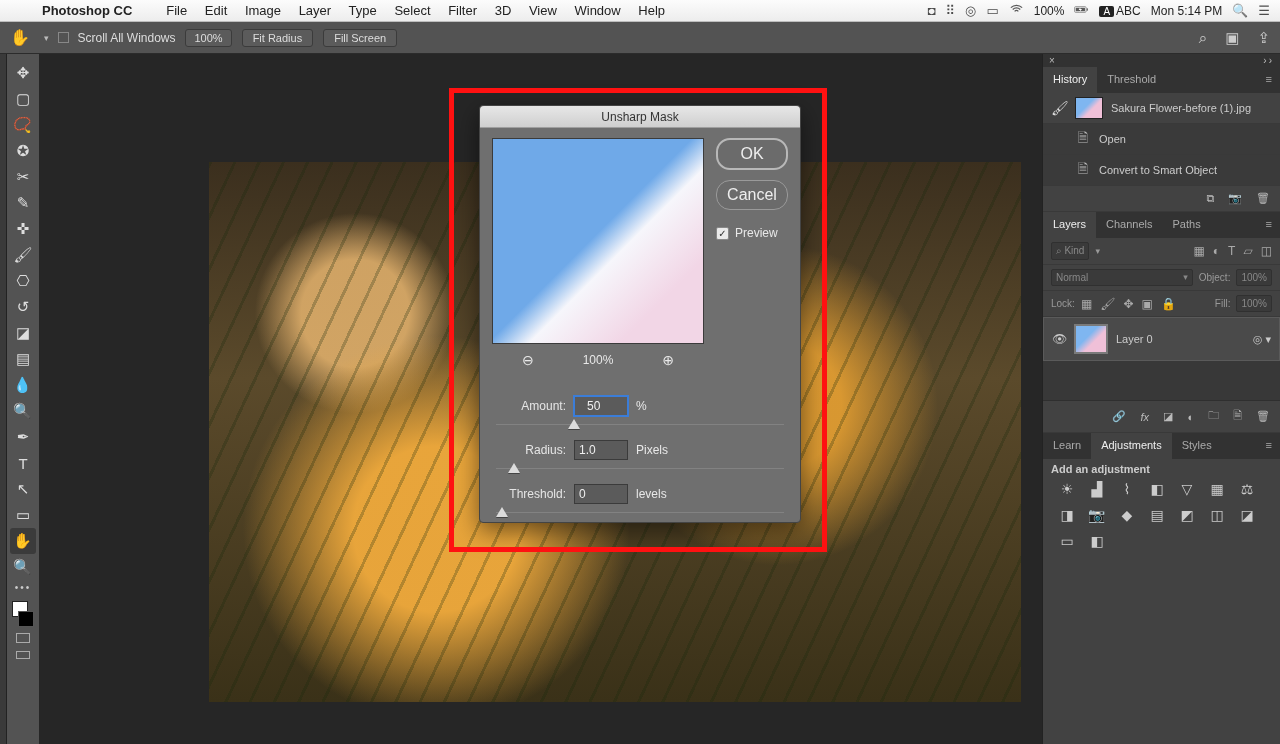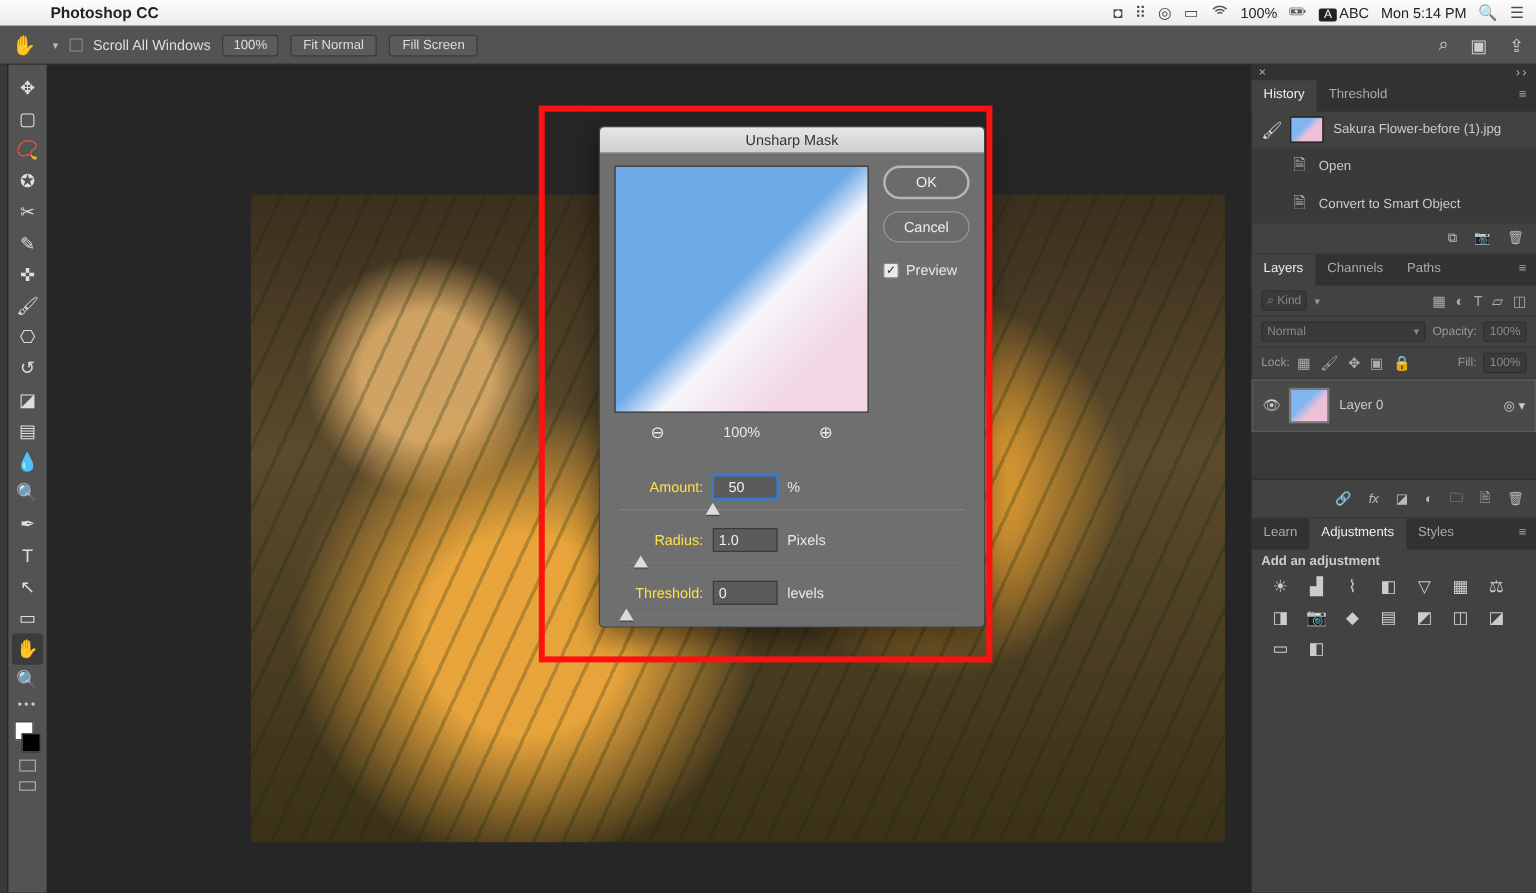--- a/index.html
+++ b/index.html
@@ -69,49 +69,62 @@
 .panels .layers-opts .line .field { background:#3a3a3a; border:1px solid #303030; padding:2px 4px; color:#888; border-radius:2px; }
 .panels .layers-opts .icons { margin-left:auto; display:flex; gap:8px; font-size:12px; color:#aaa; }
 .panels .layer-entry { display:flex; align-items:center; padding:6px 8px; gap:8px; background:#4a4a4a; border:1px solid #5a5a5a; }
 .panels .layer-entry .thumb { width:34px; height:30px; }
 .panels .blank { background:#383838; flex:0 0 40px; border-bottom:1px solid #2f2f2f; }
 .panels .adjust-grid { display:flex; flex-wrap:wrap; gap:10px; padding:6px 14px; font-size:14px; color:#ccc; }
 .panels .adjust-grid span { width:20px; text-align:center; cursor:pointer; }
 
 
 .highlight-box { position: absolute; left: 449px; top: 88px; width: 378px; height: 464px; border: 5px solid #f11; z-index: 50; pointer-events: none; }
-.dialog { position: absolute; left: 479px; top: 105px; width: 322px; background: #6f6f6f; border: 1px solid #444; border-radius: 4px; box-shadow: 0 8px 24px rgba(0,0,0,.5); z-index: 40; color: #e8e8e8; font-size: 12px; margin-left: 20px; }
+.dialog { position: absolute; left: 479px; top: 105px; width: 322px; background: #6f6f6f; border: 1px solid #444; border-radius: 4px; box-shadow: 0 8px 24px rgba(0,0,0,.5); z-index: 40; color: #e8e8e8; font-size: 12px; }
 .dialog .titlebar { height: 22px; background: linear-gradient(#e7e7e7,#cfcfcf); border-radius: 4px 4px 0 0; color: #333; font-size: 12px; display: flex; align-items: center; justify-content: center; font-weight: 500; border-bottom: 1px solid #9f9f9f; }
 .dialog .body { padding: 10px 12px 14px; display: flex; gap: 12px; }
 .dialog .preview-col { flex: 1; }
 .dialog .preview-box { width: 212px; height: 206px; background: linear-gradient(135deg,#6fa9e8 0%,#6fa9e8 48%, #f6f6fb 58%, #f2d6e6 80%); border: 1px solid #3b3b3b; }
 .dialog .zoom-row { display: flex; align-items: center; justify-content: space-between; padding: 8px 30px 2px; color: #e8e8e8; font-size: 12px; }
 .dialog .zoom-row .zicon { font-size: 14px; cursor: pointer; }
 .dialog .btn-col { width: 72px; display: flex; flex-direction: column; gap: 10px; align-items: stretch; }
-.dialog .ps-btn { background: #6b6b6b; border: 1px solid #9a9a9a; border-radius: 14px; padding: 5px 0; text-align: center; color: #eee; cursor: pointer; font-size: 12px; }
+.dialog .ps-btn { background: #6b6b6b; border: 1px solid #9a9a9a; border-radius: 14px; padding: 5px 0; text-align: center; color: #eee; cursor: pointer; font-size: 16px; }
 .dialog .ps-btn.primary { border: 2px solid #b8b8b8; }
 .dialog .check-row { display: flex; align-items: center; gap: 6px; margin-top: 6px; }
 .dialog .check-row .cb { width: 13px; height: 13px; background: #eaeaea; border: 1px solid #888; border-radius: 2px; display:flex; align-items:center; justify-content:center; font-size:10px; color:#333; }
 .dialog .sliders { padding: 2px 14px 4px; }
 .dialog .slider-row { display: flex; align-items: center; gap: 8px; margin-top: 10px; }
-.dialog .slider-row .lbl { width: 72px; text-align: right; color: #fde047; }
+.dialog .slider-row .lbl { width: 72px; text-align: right; color: #e5e5e5; }
 .dialog .slider-row .val { width: 54px; background: #5b5b5b; border: 1px solid #3b3b3b; color: #eee; padding: 2px 4px; font-size: 12px; }
 .dialog .slider-row .val.focus { border: 1px solid #3b7dd8; box-shadow: 0 0 0 1px #3b7dd8; padding-left: 12px; }
 .dialog .slider-row .unit { color: #e8e8e8; }
 .dialog .track { position: relative; height: 10px; margin: 4px 2px 0; }
 .dialog .track .line { position: absolute; left:0; right:0; top: 4px; height: 1px; background: #4e4e4e; border-bottom: 1px solid #828282; }
 .dialog .track .handle { position: absolute; top: -1px; width: 0; height: 0; border-left: 6px solid transparent; border-right: 6px solid transparent; border-bottom: 10px solid #dcdcdc; filter: drop-shadow(0 1px 0 #444); }
 svg.tiny { width: 15px; height: 15px; }
 </style>
 </head>
 <body>
 
 <div class="mac-menubar">
   <span class="apple"></span>
   <span class="app-name">Photoshop CC</span>
+  <span class="menu-left">
+    <span>File</span>
+    <span>Edit</span>
+    <span>Image</span>
+    <span>Layer</span>
+    <span>Type</span>
+    <span>Select</span>
+    <span>Filter</span>
+    <span>3D</span>
+    <span>View</span>
+    <span>Window</span>
+    <span>Help</span>
+  </span>
   <span class="menu-right">
     <span class="icon">◘</span>
     <span class="icon">⠿</span>
     <span class="icon">◎</span>
     <span class="icon">▭</span>
     <span class="icon">
       <svg class="tiny" viewBox="0 0 24 24" fill="none" stroke="#333" stroke-width="2">
           <path d="M3 9c5-5 13-5 18 0M6 12c3.5-3.5 8.5-3.5 12 0M9 15c1.8-1.8 4.2-1.8 6 0M12 18h0"></path>
         </svg>
     </span>
@@ -132,21 +145,21 @@
 </div>
 
 <div class="option-bar">
   <span class="hand-icon">✋</span>
   <span style="font-size:9px;color:#bbb;">▾</span>
   <label style="display:flex;align-items:center;gap:4px;">
     <span class="checkbox"></span>
       <span>Scroll All Windows</span>
   </label>
   <span class="zoom-field">100%</span>
-  <span class="btn">Fit Normal</span>
+  <span class="btn">Fit Radius</span>
   <span class="btn">Fill Screen</span>
   <span class="right-icons">
     <span>⌕</span>
     <span>▣</span>
     <span>⇪</span>
   </span>
 </div>
 
 <div class="workspace">
   <div class="dock-sliver"></div>
@@ -233,21 +246,21 @@
         <span class="icons">
           <span>▦</span>
           <span>◐</span>
           <span>T</span>
           <span>▱</span>
           <span>◫</span>
         </span>
       </div>
       <div class="line">
         <span class="field" style="flex:1;"><span>Normal</span> <span style="float:right;font-size:9px;">▾</span></span>
-        <span>Opacity:</span>
+        <span>Object:</span>
         <span class="field">100%</span>
       </div>
       <div class="line">
         <span>Lock:</span>
         <span class="icons" style="margin-left:0;">
           <span>▦</span>
           <span>🖌</span>
           <span>✥</span>
           <span>▣</span>
           <span>🔒</span>

